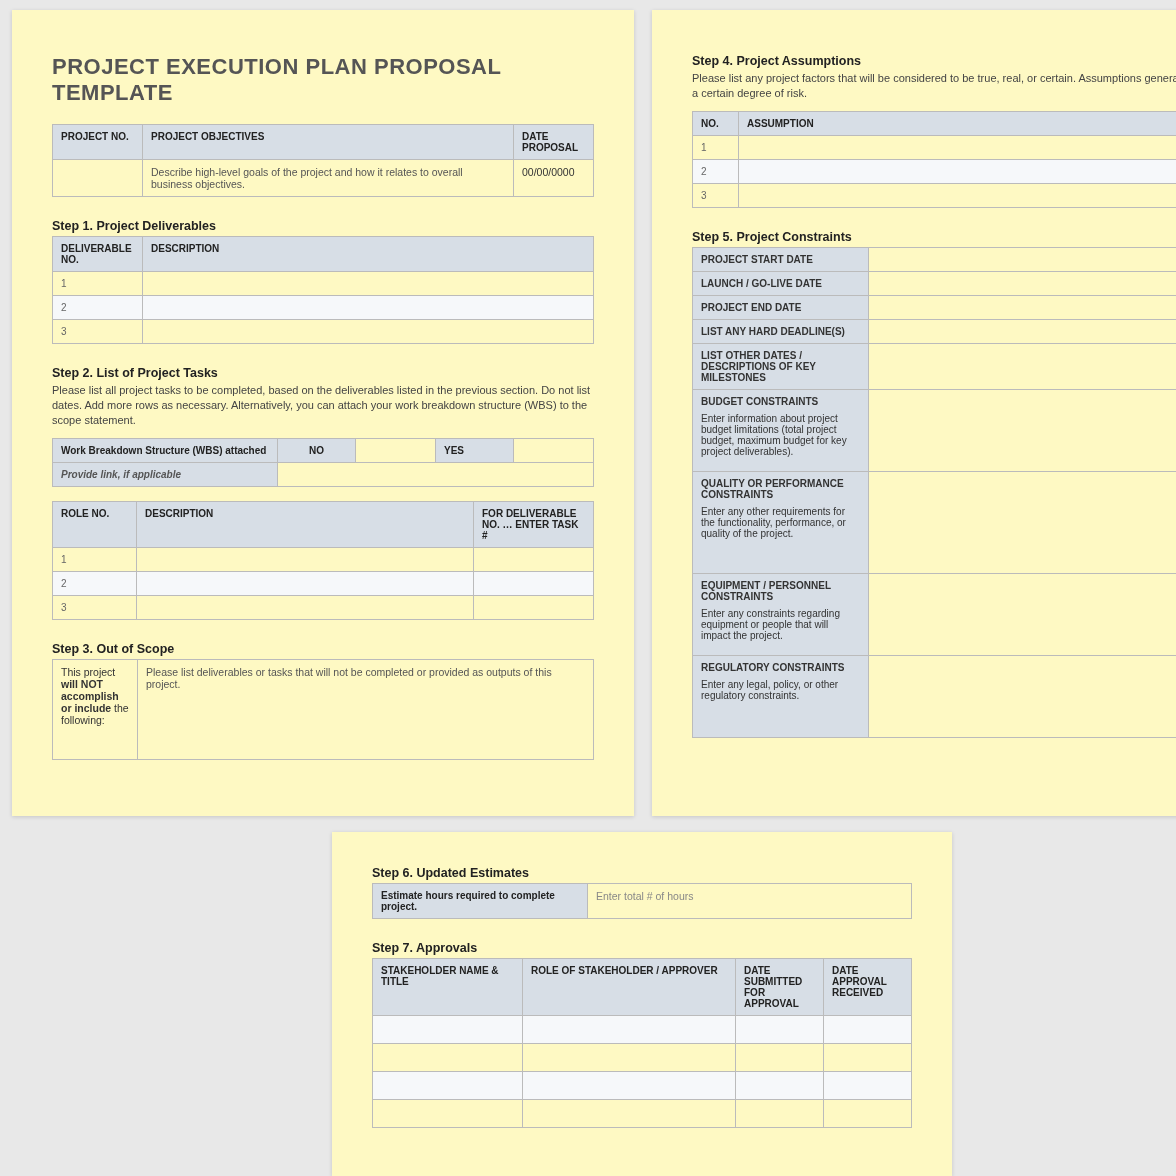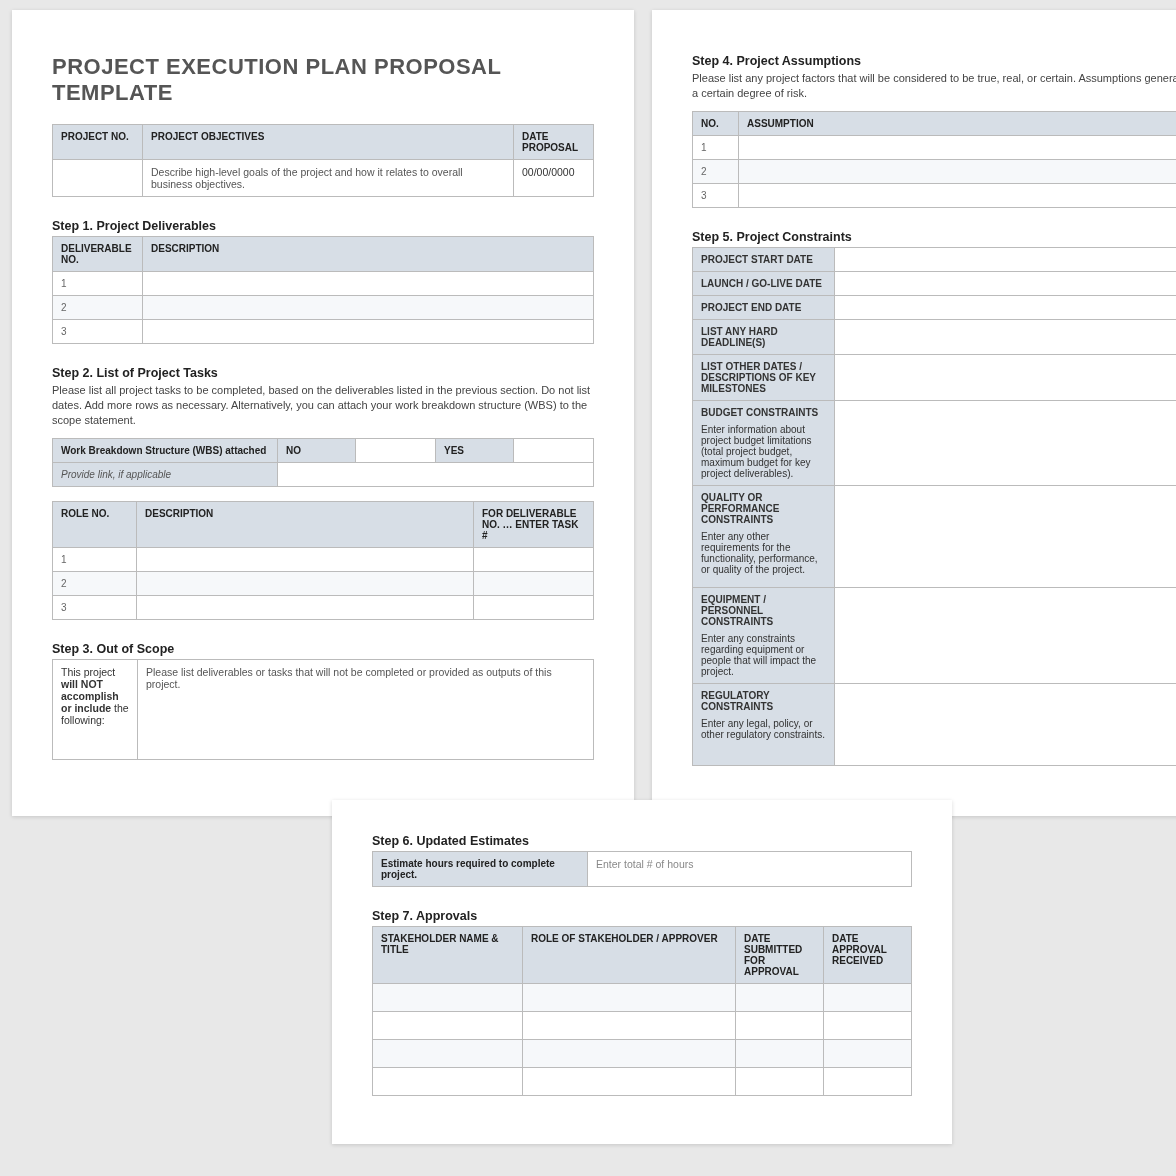--- a/index.html
+++ b/index.html
@@ -1,31 +1,31 @@
 <!DOCTYPE html>
 <html><head>
 <meta charset="utf-8">
 <style>
 *{box-sizing:border-box;margin:0;padding:0}
 body{background:#e8e8e8;font-family:Arial,Helvetica,sans-serif;font-size:11px;color:#333;width:1176px;height:1176px;position:relative;overflow:hidden}
-.page{background:#ffffff;position:absolute;box-shadow:0 1px 4px rgba(0,0,0,.15)}
+.page{background:#fef9c3;position:absolute;box-shadow:0 1px 4px rgba(0,0,0,.15)}
 .p1{left:12px;top:10px;width:622px;height:806px;padding:44px 40px}
 .p2{left:652px;top:10px;width:622px;height:806px;padding:44px 40px}
-.p3{left:332px;top:800px;width:620px;height:344px;padding:34px 40px}
+.p3{left:332px;top:832px;width:620px;height:344px;padding:34px 40px}
 h1{font-size:22px;font-weight:bold;color:#555;letter-spacing:.5px;margin-bottom:18px}
 .step{font-size:12.5px;font-weight:bold;color:#222;margin:22px 0 3px}
 .desc{font-size:11px;color:#444;margin-bottom:10px;line-height:1.35}
 table{border-collapse:collapse;width:100%;font-size:10.5px}
 th,td{border:1px solid #bbb;padding:6px 8px;text-align:left;vertical-align:top}
 th{background:#d7dee6;font-weight:bold;font-size:10px;color:#222}
 .tc{}
 .num{width:46px;color:#666;font-size:10px}
 .alt td{background:#f6f8fa}
 .ital{font-style:italic;color:#555}
-.lbl{background:#d7dee6;font-weight:bold;width:142px;font-size:10px}
+.lbl{background:#d7dee6;font-weight:bold;width:176px;font-size:10px}
 .sub{font-weight:normal;display:block;margin-top:6px}
 .short td{height:20px}
 .med td{height:28px}
 </style>
 </head>
 <body>
 
 <div class="page p1">
 <h1>PROJECT EXECUTION PLAN PROPOSAL TEMPLATE</h1>
 <table>
@@ -64,27 +64,27 @@
         </tr>
 </tbody>
     </table>
 
 <div class="step">Step 2. List of Project Tasks</div>
 <div class="desc">Please list all project tasks to be completed, based on the deliverables listed in the previous section. Do not list dates. Add more rows as necessary. Alternatively, you can attach your work breakdown structure (WBS) to the scope statement.</div>
 <table>
 <tbody>
         <tr>
           <th style="width:225px">Work Breakdown Structure (WBS) attached</th>
-          <th class="tc" style="width:78px;text-align:left">NO</th>
+          <th class="tc" style="width:78px;text-align:center">NO</th>
           <td></td>
           <th class="tc" style="width:78px;text-align:left">YES</th>
           <td></td>
         </tr>
 <tr>
-          <th class="ital" style="font-weight:normal">Provide link, if applicable</th>
+          <th class="ital" style="font-weight:bold">Provide link, if applicable</th>
           <td colspan="4"></td>
         </tr>
 </tbody>
     </table>
 <div style="height:14px"></div>
 <table>
 <tbody>
         <tr>
           <th class="tc" style="width:84px">ROLE NO.</th>
           <th class="tc">DESCRIPTION</th>

